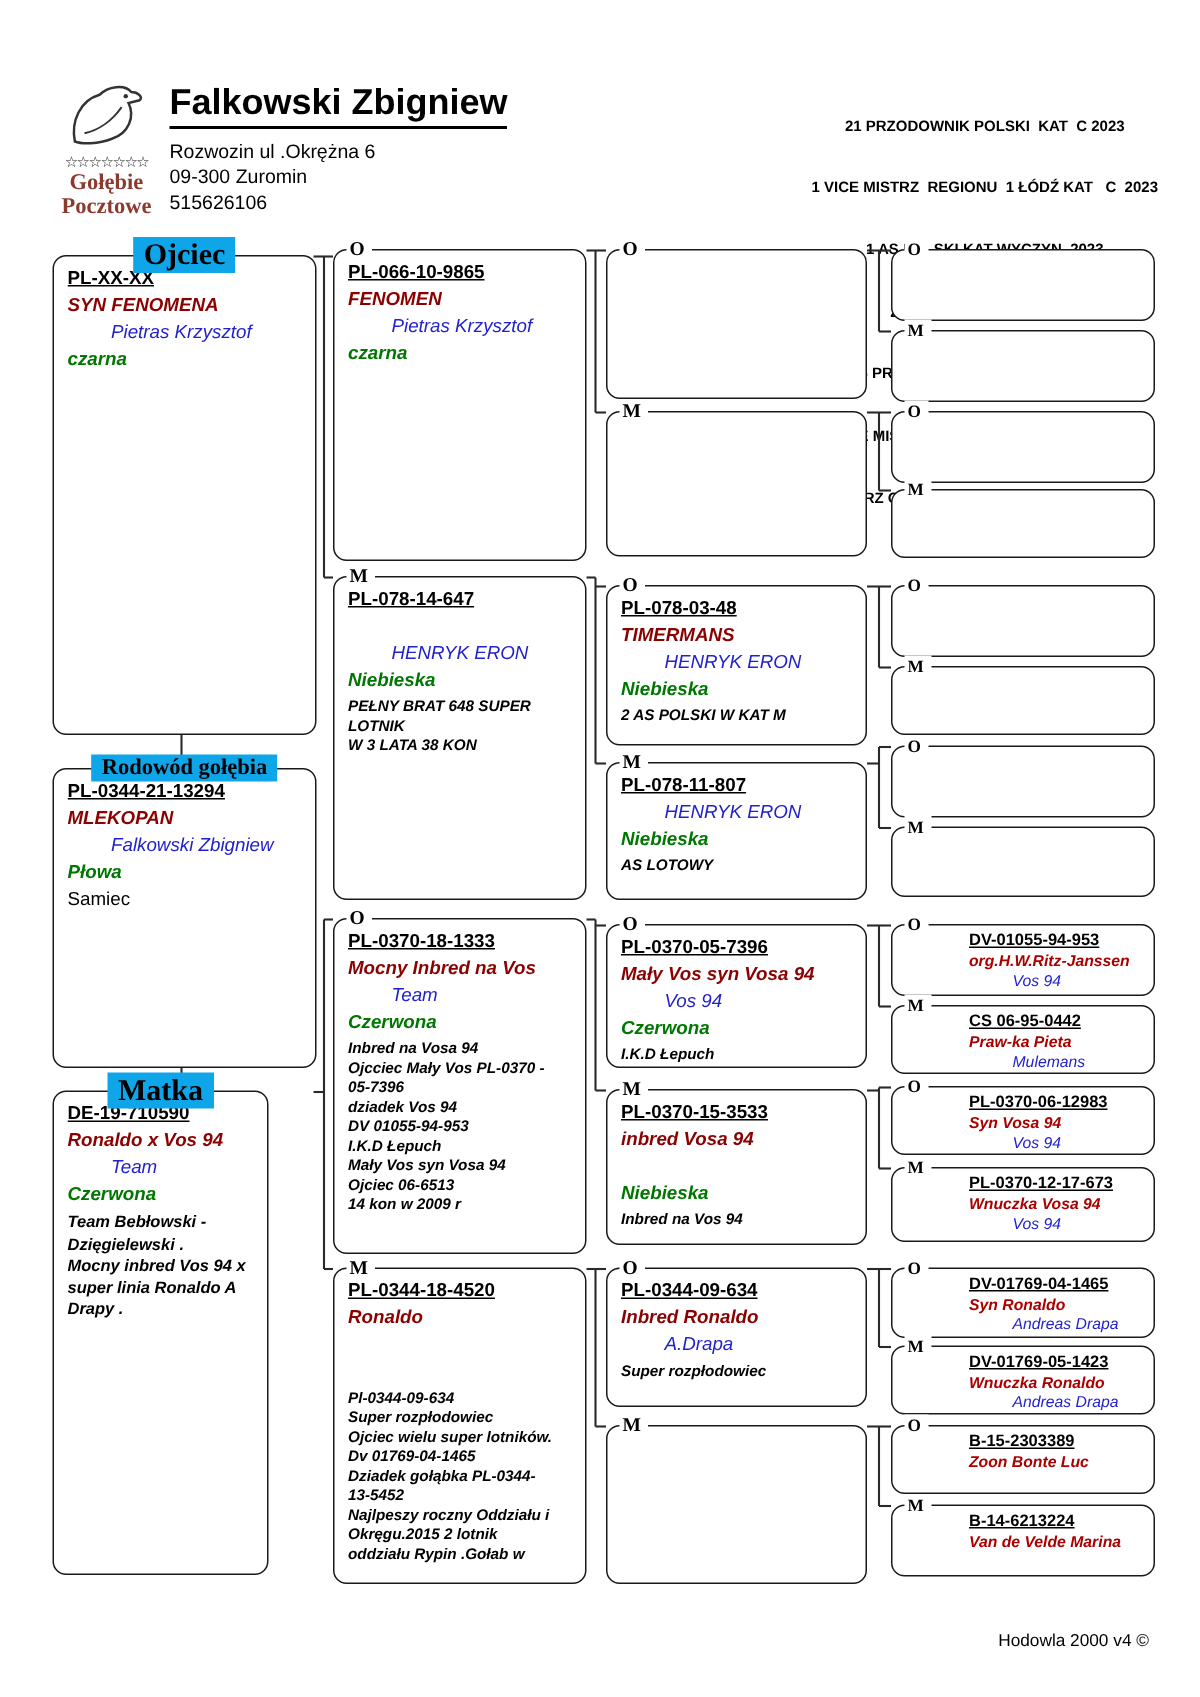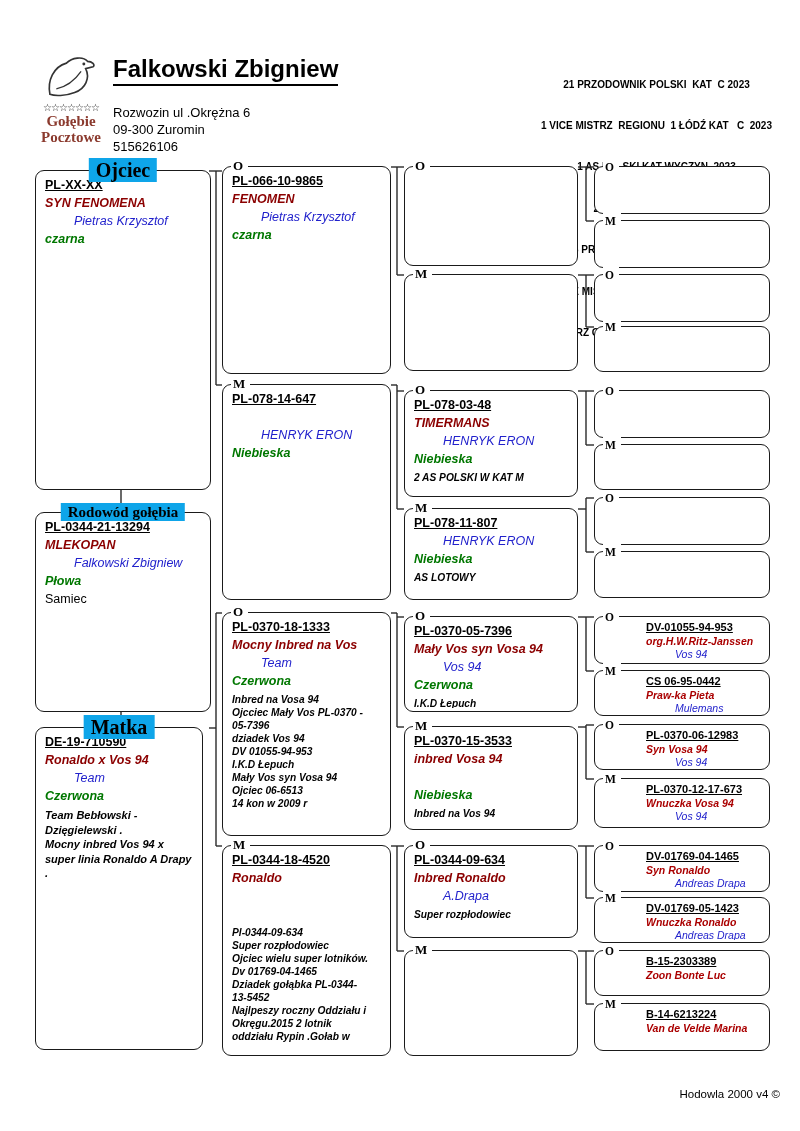--- a/index.html
+++ b/index.html
@@ -5,23 +5,23 @@
   * { margin:0; padding:0; box-sizing:border-box; }
   html,body { background:#fff; }
   body { width:800px; height:1131px; font-family:"Liberation Sans",sans-serif; color:#000; }
   .page { position:relative; width:800px; height:1131px; background:#fff; overflow:hidden; }
 
   
   .logo { position:absolute; left:28px; top:54px; width:86px; text-align:center; }
   .logo .stars { font-size:10px; line-height:11px; letter-spacing:-1px; color:#222; }
   .logo .lg-txt { font-family:"Liberation Serif",serif; font-weight:bold; font-size:15px; line-height:16px; color:#8b3a2e; }
   .breeder-name { position:absolute; left:113px; top:55px; font-size:24px; font-weight:bold; border-bottom:2px solid #000; padding-bottom:1px; }
-  .addr { position:absolute; left:113px; top:104px; font-size:13px; line-height:17px; }
+  .addr { position:absolute; left:113px; top:92px; font-size:13px; line-height:17px; }
   .achv { position:absolute; right:28px; top:50px; text-align:center; font-size:10px; font-weight:bold; line-height:13.8px; white-space:pre; }
-  .footer { position:absolute; right:20px; top:1088px; font-size:11.5px; }
+  .footer { position:absolute; right:34px; top:1088px; font-size:11.5px; }
 
   
   .pbox { position:absolute; background:#fff; border:1.8px solid #1a1a1a; border-radius:9px; padding:5px 8px 3px 9px; }
   .pbox .content { overflow:hidden; height:100%; }
   .tag { position:absolute; top:-9px; left:8px; background:#fff; padding:0 5px 0 2px; font-family:"Liberation Serif",serif; font-weight:bold; font-size:13px; line-height:16px; }
   .boxtitle { position:absolute; top:-13px; left:50%; transform:translateX(-50%); background:#0ea5e9; padding:0 7px; font-family:"Liberation Serif",serif; font-weight:bold; font-size:20px; line-height:24px; white-space:nowrap; }
   .boxtitle.small { font-size:15px; top:-10px; line-height:18px; }
 
   .line { font-size:12.5px; line-height:18px; min-height:18px; white-space:nowrap; }
   .ring { font-weight:bold; text-decoration:underline; color:#000; }
@@ -145,21 +145,21 @@
     <span class="boxtitle small">Rodowód gołębia</span>
     <div class="content">
       <div class="line ring">PL-0344-21-13294</div>
       <div class="line pname">MLEKOPAN</div>
       <div class="line breeder">Falkowski Zbigniew</div>
       <div class="line pcolor">Płowa</div>
       <div class="sex">Samiec</div>
     </div>
   </div>
 
-  <div class="pbox" style="left:35px;top:727px;width:168px;height:323px;">
+  <div class="pbox" style="left:35px;top:727px;width:144px;height:323px;">
     <span class="boxtitle">Matka</span>
     <div class="content">
       <div class="line ring">DE-19-710590</div>
       <div class="line pname">Ronaldo x Vos 94</div>
       <div class="line breeder">Team</div>
       <div class="line pcolor">Czerwona</div>
       <div class="desc desc-lg">Team Bebłowski -
 Dzięgielewski .
 Mocny inbred Vos 94 x
 super linia Ronaldo A Drapy .</div>
@@ -177,20 +177,23 @@
     </div>
   </div>
 
   <div class="pbox" style="left:222px;top:384px;width:169px;height:216px;">
     <span class="tag">M</span>
     <div class="content">
       <div class="line ring">PL-078-14-647</div>
       <div class="line pname"></div>
       <div class="line breeder">HENRYK ERON</div>
       <div class="line pcolor">Niebieska</div>
+      <div class="desc">PEŁNY BRAT 648 SUPER
+LOTNIK
+W 3 LATA 38 KON</div>
     </div>
   </div>
 
   <div class="pbox" style="left:222px;top:612px;width:169px;height:224px;">
     <span class="tag">O</span>
     <div class="content">
       <div class="line ring">PL-0370-18-1333</div>
       <div class="line pname">Mocny Inbred na Vos</div>
       <div class="line breeder">Team</div>
       <div class="line pcolor">Czerwona</div>

